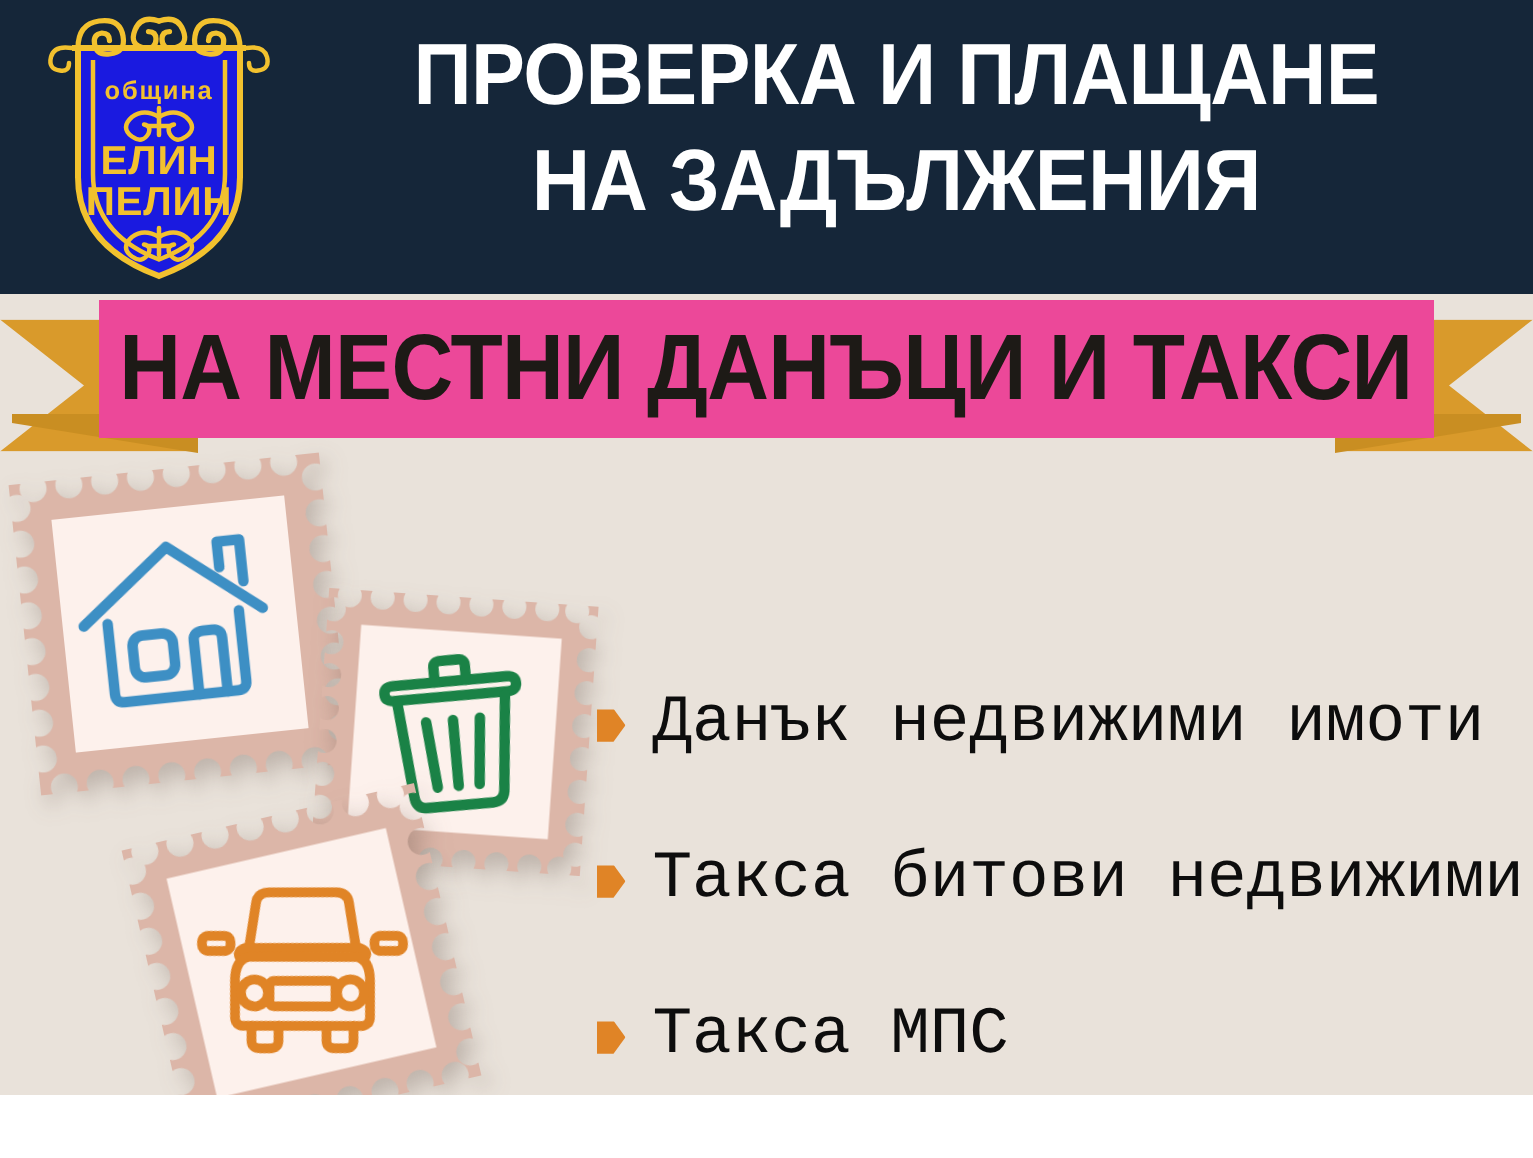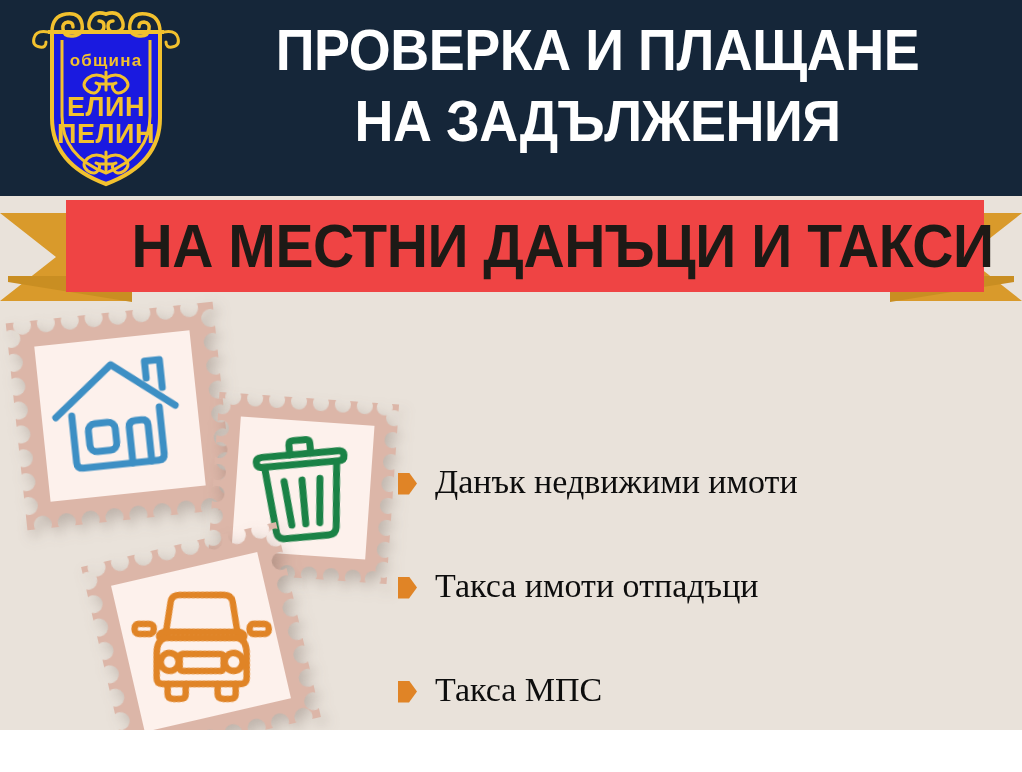--- a/index.html
+++ b/index.html
@@ -98,25 +98,24 @@
     right: 8px;
     clip-path: polygon(0 0, 124px 0, 124px 6px, 0 26px);
   }
   
   .ribbon-band {
     position: absolute;
     left: 66px;
     top: 0px;
     width: 890px;
     height: 92px;
-    background: #ef4444;
+    background: #ec4899;
     display: flex;
     align-items: center;
-    justify-content: flex-start;
-    padding-left: 28px;
+    justify-content: center;
   }
   .ribbon-text {
     color: #1d1a16;
     font-family: "Liberation Sans", sans-serif;
     font-weight: bold;
     font-size: 62px;
     line-height: 62px;
     white-space: nowrap;
     transform: scaleX(0.92);
     letter-spacing: -0.5px;
@@ -146,22 +145,22 @@
   .bullet {
     width: 19px;
     height: 22px;
     flex: 0 0 auto;
     margin-right: 18px;
     margin-top: 3px;
     background: #e08426;
     clip-path: polygon(0 0, 11px 0, 19px 11px, 11px 22px, 0 22px);
   }
   .list-label {
-    font-family: Liberation Serif, serif;
-    font-size: 34px;
+    font-family: Liberation Mono, monospace;
+    font-size: 44px;
     line-height: 46px;
     color: #0d0d0d;
     white-space: nowrap;
   }
 </style>
 </head>
 <body>
 
 <div id="poster">
 
@@ -406,21 +405,21 @@
     </svg>
   </div>
 
   <div class="list">
     <div class="list-item">
       <span class="bullet"></span>
       <span class="list-label">Данък недвижими имоти</span>
     </div>
     <div class="list-item">
       <span class="bullet"></span>
-      <span class="list-label">Такса имоти отпадъци</span>
+      <span class="list-label">Такса битови недвижими</span>
     </div>
     <div class="list-item">
       <span class="bullet"></span>
       <span class="list-label">Такса МПС</span>
     </div>
   </div>
 
 </div>
 
 </body></html>

